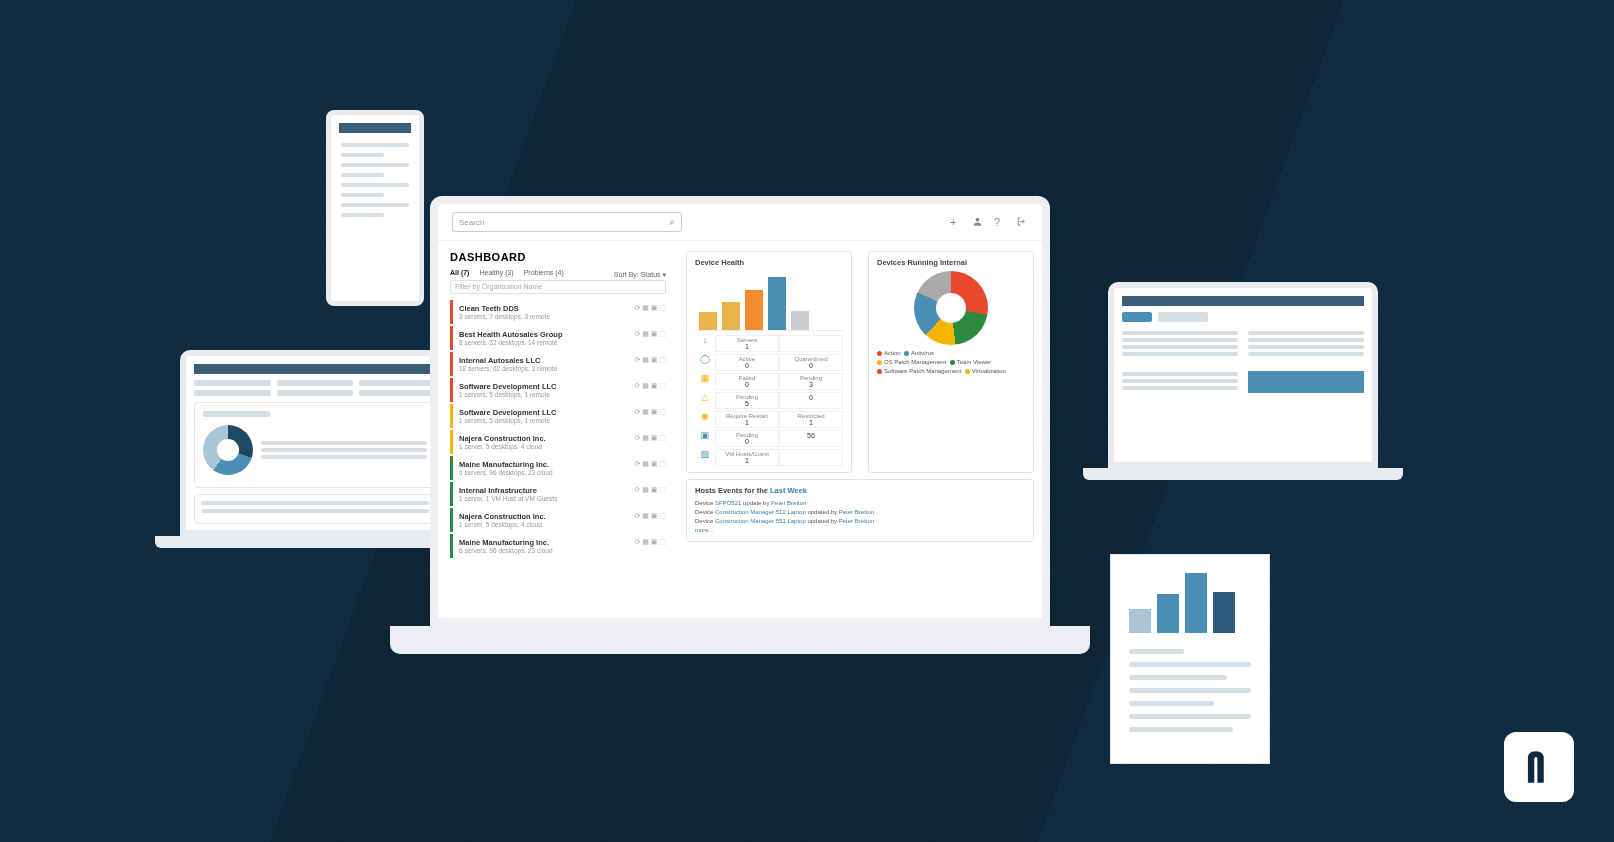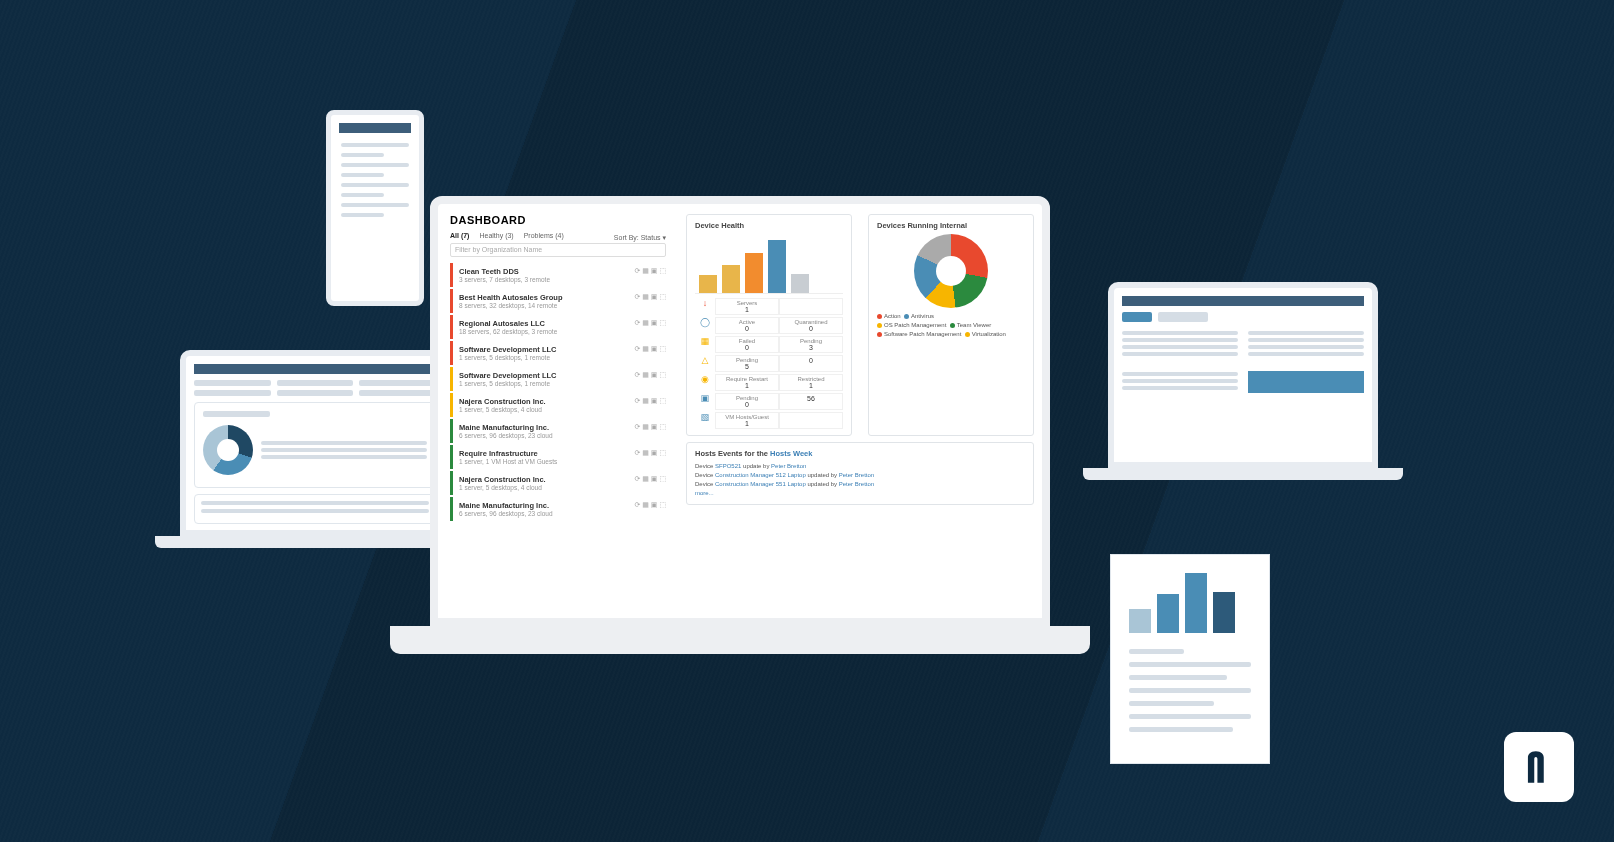--- a/index.html
+++ b/index.html
@@ -168,20 +168,40 @@
   <div class="doc-line"></div>
     <div class="doc-line" style="width:80%"></div>
   <div class="doc-line"></div>
     <div class="doc-line" style="width:70%"></div>
   <div class="doc-line"></div>
     <div class="doc-line" style="width:85%"></div>
 </div>
 
 <div class="main">
   <div class="main-screen">
+    <div class="topbar">
+      <div class="search">
+        <span>Search</span>
+        <span class="search-ic">⌕</span>
+      </div>
+      <div class="topbar-sp"></div>
+      <span class="top-ic">+</span>
+      <span class="top-ic">
+        <svg viewBox="0 0 24 24" width="11" height="11" fill="currentColor">
+            <circle cx="12" cy="8" r="4"></circle>
+            <path d="M4 20c0-4 4-6 8-6s8 2 8 6v1H4z"></path>
+          </svg>
+      </span>
+      <span class="top-ic">?</span>
+      <span class="top-ic">
+        <svg viewBox="0 0 24 24" width="11" height="11" fill="none" stroke="currentColor" stroke-width="2">
+            <path d="M10 4H5v16h5M14 8l4 4-4 4M18 12H9"></path>
+          </svg>
+      </span>
+    </div>
     <div class="content">
       <div class="left-pane">
         <div class="pg-title">DASHBOARD</div>
         <div style="display:flex;justify-content:space-between;align-items:center">
           <div class="tabs">
             <span class="act">All (7)</span>
             <span>Healthy (3)</span>
             <span>Problems (4)</span>
           </div>
           <span class="sort">Sort By: Status ▾</span>
@@ -197,21 +217,21 @@
             </div>
             <div class="org" style="border-left-color: rgb(232, 73, 46);">
               <div class="org-info">
                 <div class="org-name">Best Health Autosales Group</div>
                 <div class="org-sub">8 servers, 32 desktops, 14 remote</div>
               </div>
               <div class="org-ics">⟳ ▦ ▣ ⬚</div>
             </div>
             <div class="org" style="border-left-color: rgb(232, 73, 46);">
               <div class="org-info">
-                <div class="org-name">Regional Autosales LLC</div>
+                <div class="org-name">Internal Autosales LLC</div>
                 <div class="org-sub">18 servers, 62 desktops, 3 remote</div>
               </div>
               <div class="org-ics">⟳ ▦ ▣ ⬚</div>
             </div>
             <div class="org" style="border-left-color: rgb(232, 73, 46);">
               <div class="org-info">
                 <div class="org-name">Software Development LLC</div>
                 <div class="org-sub">1 servers, 5 desktops, 1 remote</div>
               </div>
               <div class="org-ics">⟳ ▦ ▣ ⬚</div>
@@ -232,21 +252,21 @@
             </div>
             <div class="org" style="border-left-color: rgb(43, 138, 62);">
               <div class="org-info">
                 <div class="org-name">Maine Manufacturing Inc.</div>
                 <div class="org-sub">6 servers, 96 desktops, 23 cloud</div>
               </div>
               <div class="org-ics">⟳ ▦ ▣ ⬚</div>
             </div>
             <div class="org" style="border-left-color: rgb(43, 138, 62);">
               <div class="org-info">
-                <div class="org-name">Require Infrastructure</div>
+                <div class="org-name">Internal Infrastructure</div>
                 <div class="org-sub">1 server, 1 VM Host at VM Guests</div>
               </div>
               <div class="org-ics">⟳ ▦ ▣ ⬚</div>
             </div>
             <div class="org" style="border-left-color: rgb(43, 138, 62);">
               <div class="org-info">
                 <div class="org-name">Najera Construction Inc.</div>
                 <div class="org-sub">1 server, 5 desktops, 4 cloud</div>
               </div>
               <div class="org-ics">⟳ ▦ ▣ ⬚</div>
@@ -308,21 +328,21 @@
             <div class="donut"></div>
             <div class="leg" id="legend">
                 <div><span class="d" style="background:#e8492e"></span>Action&nbsp;&nbsp;<span class="d" style="background:#4a8db5"></span>Antivirus&nbsp;&nbsp;</div>
                 <div><span class="d" style="background:#f7b500"></span>OS Patch Management&nbsp;&nbsp;<span class="d" style="background:#2b8a3e"></span>Team Viewer&nbsp;&nbsp;</div>
                 <div><span class="d" style="background:#e8492e"></span>Software Patch Management&nbsp;&nbsp;<span class="d" style="background:#f7b500"></span>Virtualization&nbsp;&nbsp;</div>
               </div>
           </div>
         </div>
         <div class="card" style="flex:0 0 auto">
           <div class="card-title">
-            <span>Hosts Events for the</span> <a style="color:#3b7fb5">Hosts Week</a>
+            <span>Hosts Events for the</span> <a style="color:#3b7fb5">Last Week</a>
           </div>
           <div class="events" id="events">
               <div>Device <a>SFPO521</a> update by <a>Peter Bretton</a></div>
               <div>Device <a>Construction Manager 512 Laptop</a> updated by <a>Peter Bretton</a></div>
               <div>Device <a>Construction Manager 551 Laptop</a> updated by <a>Peter Bretton</a></div>
               <div class="more">more...</div>
             </div>
         </div>
       </div>
     </div>

